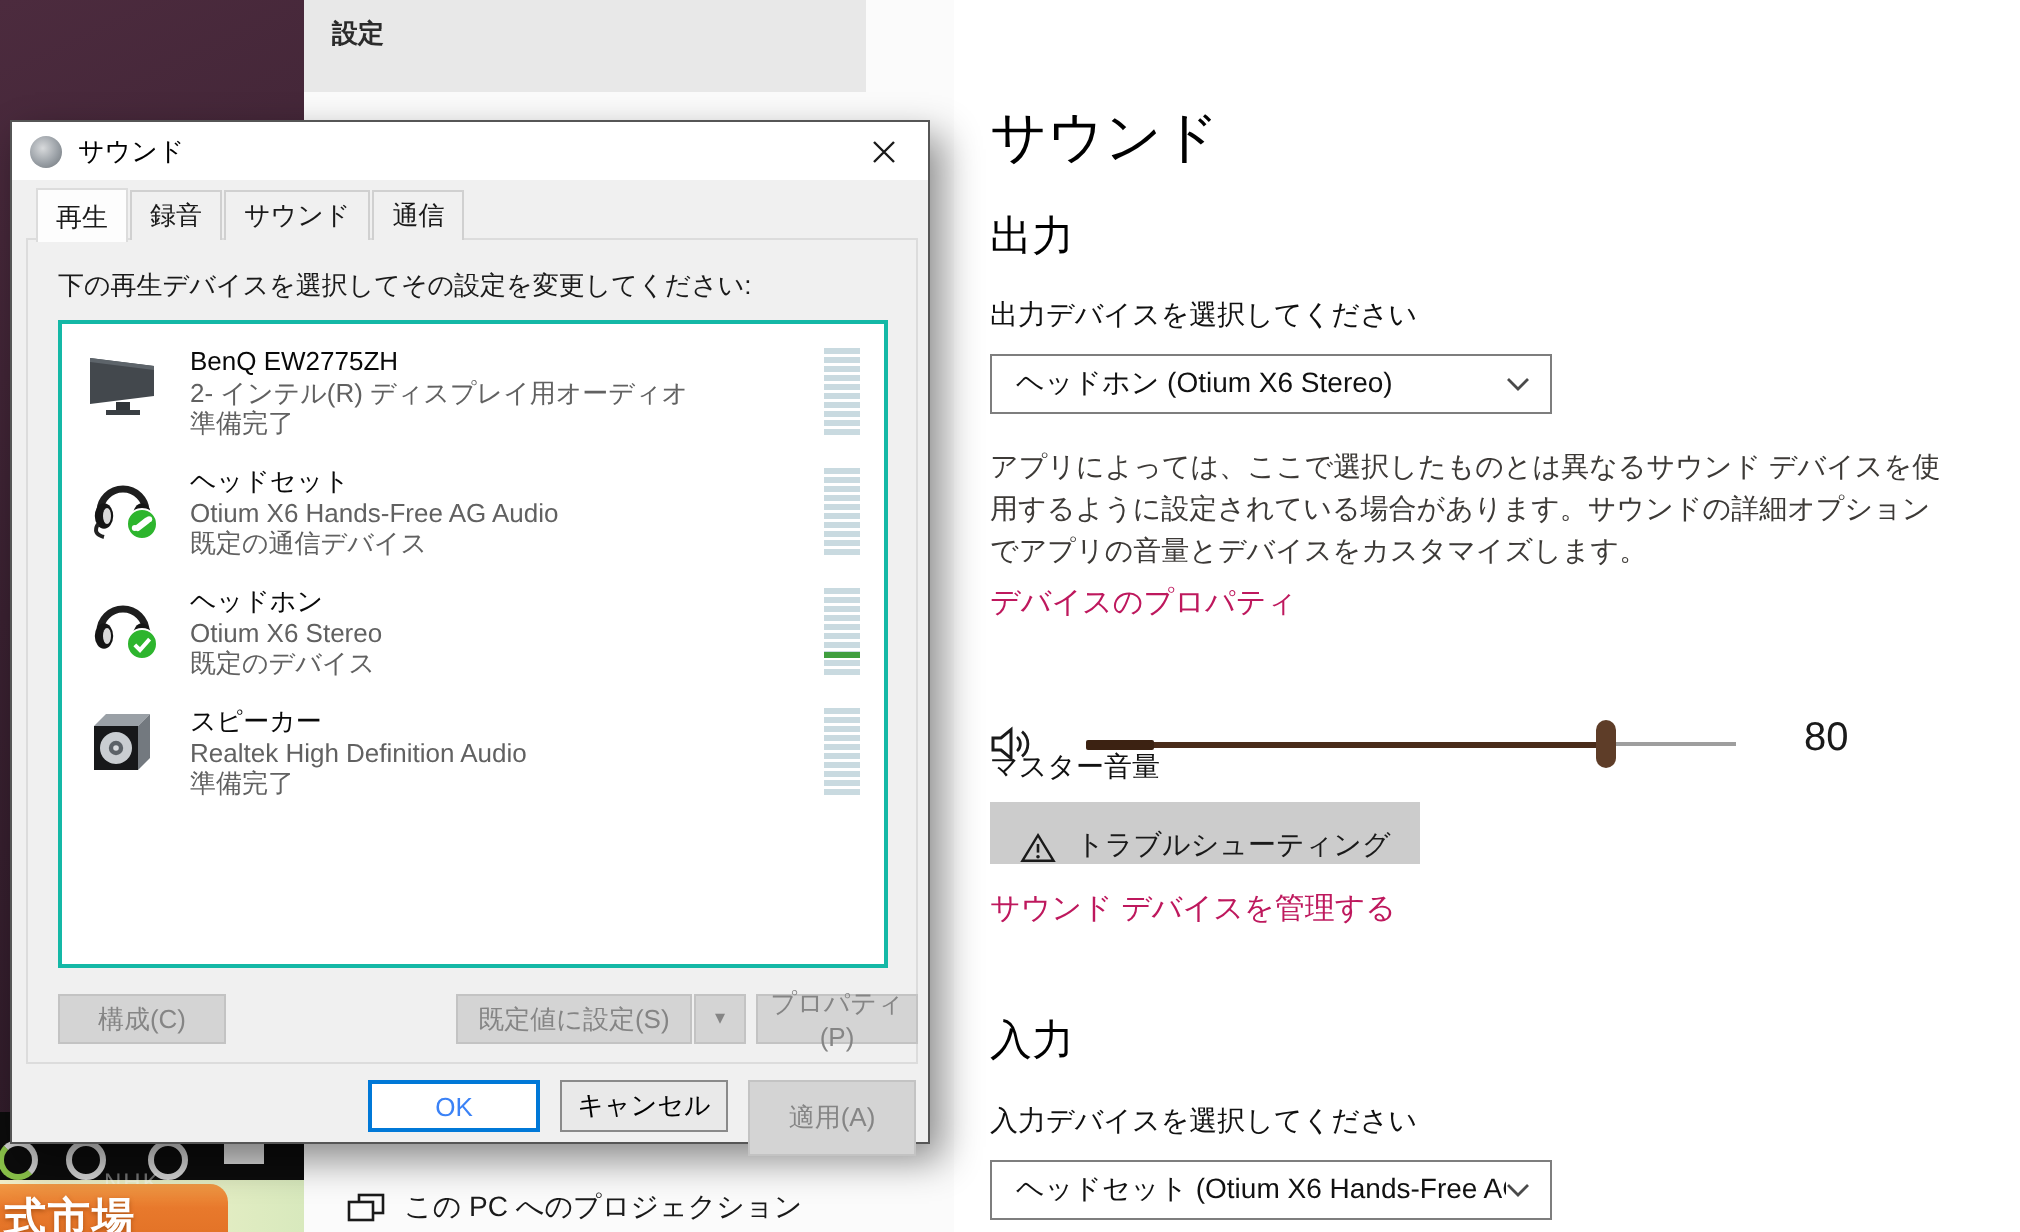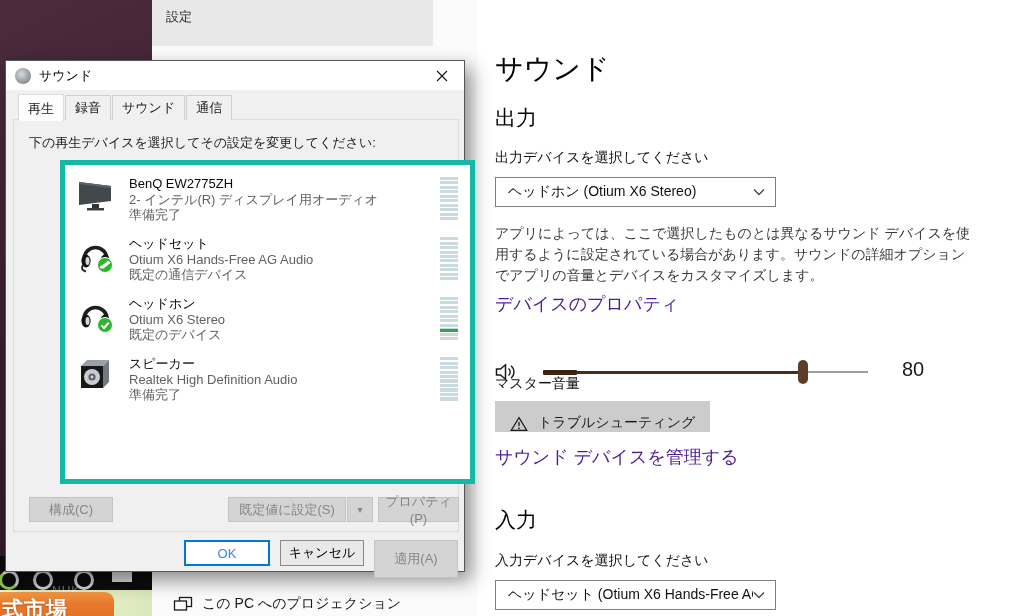--- a/index.html
+++ b/index.html
@@ -43,21 +43,21 @@
     display: flex; align-items: center; padding-left: 10px;
   }
   .wp-badge span {
     color: #ffffff; font-weight: bold; font-size: 21px; letter-spacing: 1px;
     text-shadow: 0 1px 2px rgba(120,50,0,0.5); white-space: nowrap;
   }
 
   
   .settings-window { position: absolute; left: 152px; top: 0; width: 858px; height: 616px; background: #ffffff; z-index: 2; }
   .settings-sidebar { position: absolute; left: 0; top: 0; width: 325px; height: 616px; background: #fbfbfb; }
-  .settings-titleband { position: absolute; left: 0; top: 0; width: 281px; height: 46px; background: #e8e8e8; }
+  .settings-titleband { position: absolute; left: 0; top: 0; width: 281px; height: 46px; background: #e8e8e8; font-weight: bold; }
   .settings-title { position: absolute; left: 14px; top: 8px; font-size: 13px; color: #2b2b2b; }
   .sidebar-bottom-item { position: absolute; left: 0; top: 592px; width: 325px; height: 24px; display: flex; align-items: center; }
   .sidebar-bottom-item .icon { margin-left: 21px; width: 20px; height: 16px; }
   .sidebar-bottom-item .label { margin-left: 9px; font-size: 14px; color: #1a1a1a; white-space: nowrap; }
 
   .settings-main { position: absolute; left: 325px; top: 0; width: 533px; height: 616px; background: #ffffff; }
   .page-title { position: absolute; left: 18px; top: 50px; font-size: 28px; font-weight: 300; color: #000; }
   .section-heading { position: absolute; left: 18px; font-size: 21px; font-weight: 350; color: #000; }
   .h-output { top: 104px; }
   .h-input  { top: 506px; }
@@ -70,21 +70,21 @@
     position: absolute; left: 18px; width: 281px; height: 30px;
     background: #fff; border: 1px solid #7e7e7e;
     display: flex; align-items: center; padding: 0 10px 0 12px; cursor: default;
   }
   .sel-output { top: 177px; gap: 17px; }
   .sel-input  { top: 580px; }
   .win-select .sel-text { font-size: 14px; color: #111; flex: 1; white-space: nowrap; overflow: hidden; }
   .win-select .chev { width: 12px; height: 8px; flex: none; }
 
   .app-note { position: absolute; left: 18px; top: 223px; width: 478px; font-size: 14px; line-height: 21px; color: #3d3a37; }
-  .accent-link { position: absolute; left: 18px; font-size: 18px; color: #4c1d95; cursor: pointer; }
+  .accent-link { position: absolute; left: 18px; font-size: 15px; color: #be185d; cursor: pointer; }
   .lnk-props  { top: 292px; }
   .lnk-manage { top: 445px; }
 
   .volume-row { position: absolute; left: 18px; top: 358px; width: 500px; height: 30px; }
   .vol-icon { position: absolute; left: 0; top: 4px; width: 24px; height: 20px; }
   .slider { position: absolute; left: 48px; top: 0; width: 325px; height: 28px; }
   .slider-track { position: absolute; left: 0; top: 13px; width: 100%; height: 2px; background: #9e9e9e; }
   .slider-fill  { position: absolute; left: 0; top: 12.5px; height: 3px; background: #4a2c1a; }
   .slider-tick  { position: absolute; left: 0; top: 11.5px; width: 34px; height: 5px; background: #3c2212; border-radius: 1px; }
   .slider-thumb { position: absolute; top: 2px; width: 10px; height: 24px; border-radius: 5px; background: #5e3d28; }
@@ -119,21 +119,21 @@
   .dlg-tab.active { background: #fdfdfd; padding-top: 5px; position: relative; top: 1px; border-color: #dcdcdc; }
 
   .dlg-tabpage {
     position: absolute; left: 7px; top: 58px; width: 446px; height: 413px;
     background: #f0f0f0; border: 1px solid #dcdcdc; z-index: 2;
   }
   .dlg-instruction { position: absolute; left: 15px; top: 14px; font-size: 13px; color: #1a1a1a; }
 
   .device-list {
     position: absolute; left: 15px; top: 40px; width: 415px; height: 324px;
-    background: #ffffff; border: 5px solid #14b8a6; overflow: hidden; margin-left: 31px;
+    background: #ffffff; border: 2px solid #14b8a6; overflow: hidden;
   }
   .device-row { position: absolute; left: 0; width: 100%; height: 60px; }
   .device-row .dev-icon { position: absolute; left: 12px; top: 4px; width: 36px; height: 36px; }
   .dev-badge {
     position: absolute; left: 32px; top: 24px; width: 16px; height: 16px; border-radius: 50%;
     background: #2db52d; border: 1px solid #ffffff;
   }
   .dev-text { position: absolute; left: 64px; top: 2px; }
   .dev-name { font-size: 13px; color: #090909; line-height: 17px; }
   .dev-sub  { font-size: 13px; color: #616161; line-height: 15px; }

